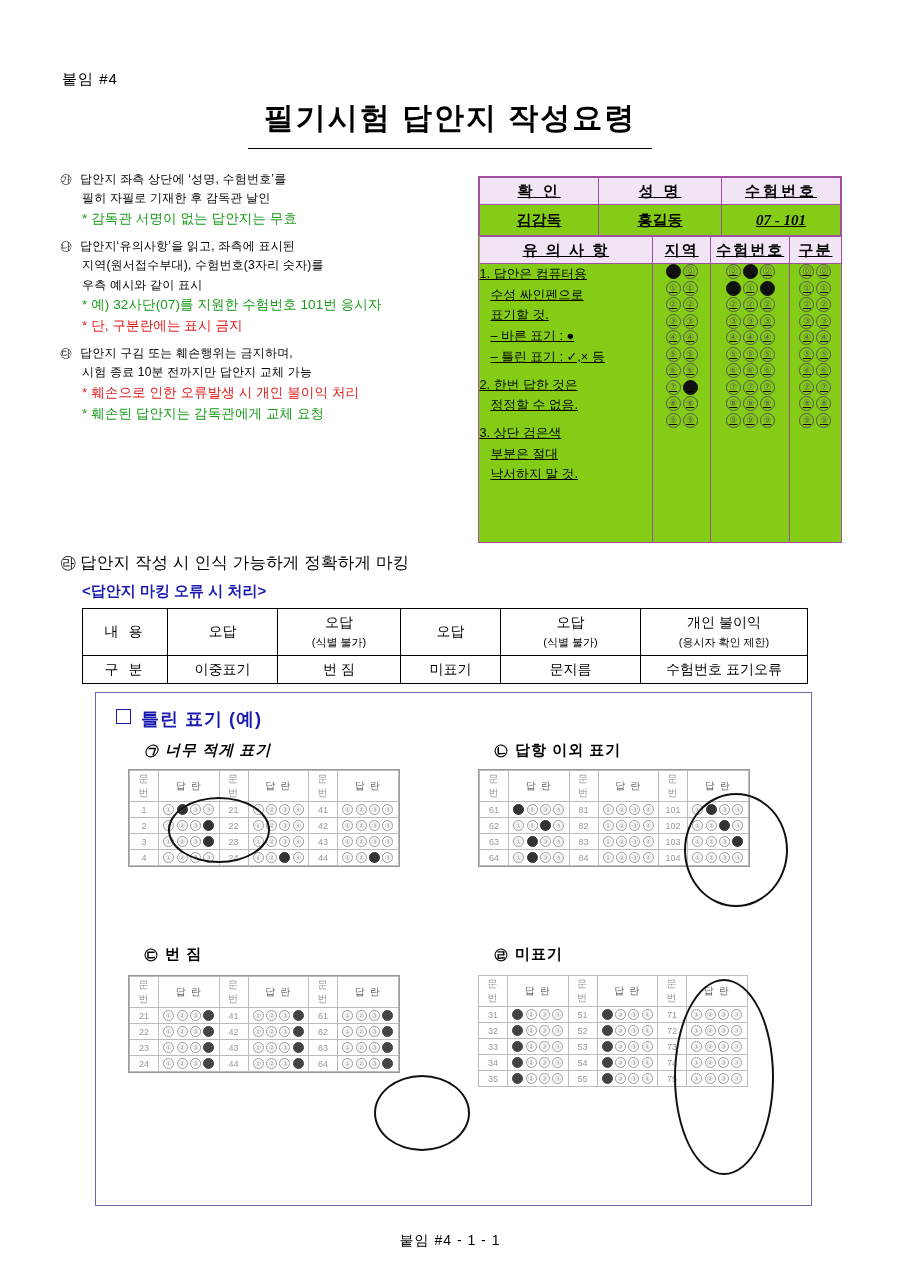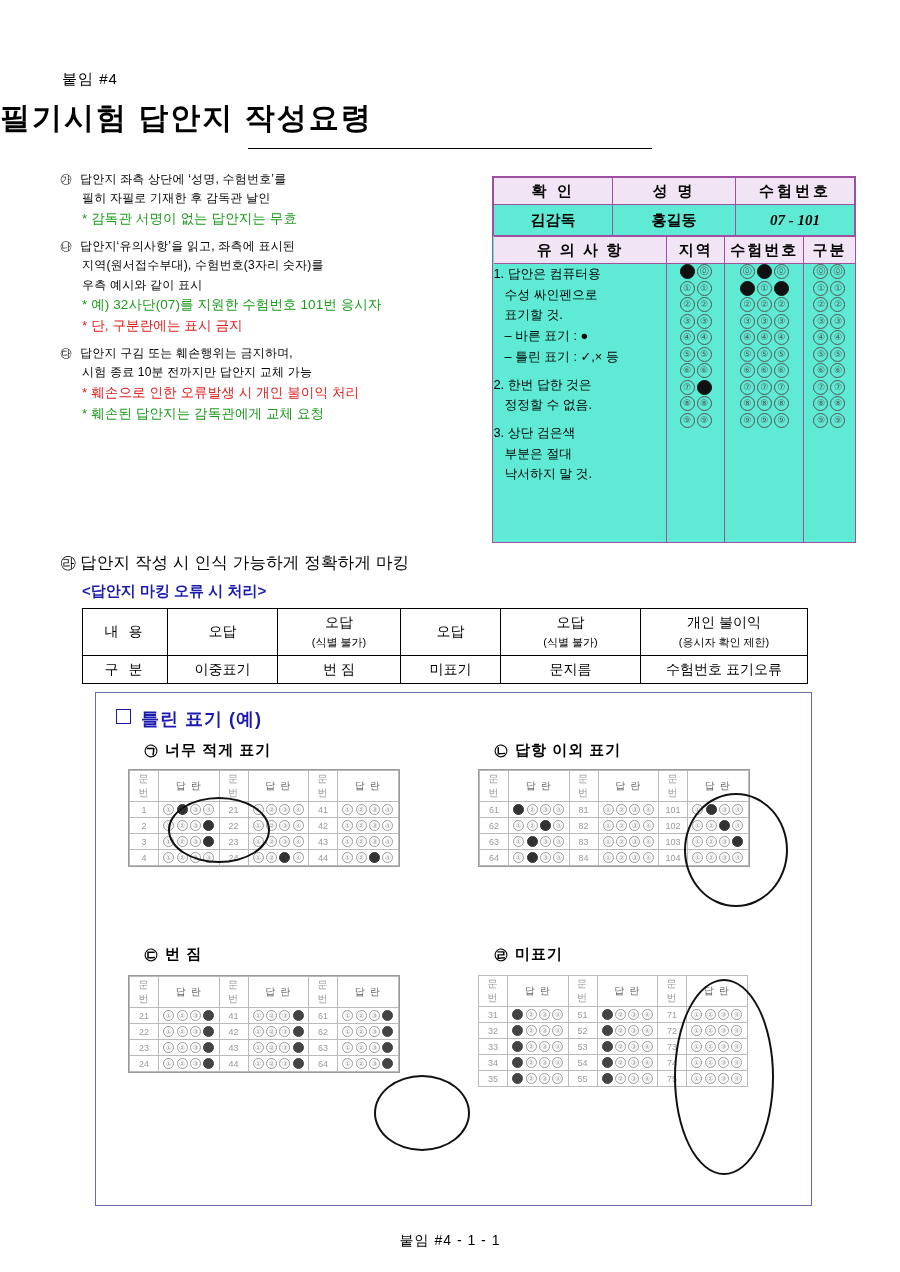--- a/index.html
+++ b/index.html
@@ -13,20 +13,21 @@
   }
   .page { position:relative; width:900px; height:1272px; }
 
   .attach-top {
     position:absolute; left:62px; top:70px;
     font-size:15px; letter-spacing:1px;
   }
 
   .title {
     position:absolute; left:0; top:98px; width:900px;
+    text-align:center;
     font-size:30px; font-weight:bold; letter-spacing:2px;
   }
   .title-rule {
     position:absolute; left:248px; top:148px; width:404px;
     border-bottom:1.5px solid #000;
   }
 
   
   .items { position:absolute; left:60px; top:170px; width:400px; }
   .item { margin-bottom:7px; }
@@ -35,24 +36,25 @@
     letter-spacing:0.2px;
   }
   .item .line.indent { padding-left:22px; }
   .note { font-size:13.5px; line-height:1.55; padding-left:22px; letter-spacing:0.1px; }
   .note.green { color:#1a9a1a; }
   .note.red { color:#e01b1b; }
   .marker { display:inline-block; width:20px; }
 
   
   .omr {
-    position:absolute; left:492px; top:176px;
+    position:absolute; left:478px; top:176px;
     width:362px; height:365px;
     border:1.5px solid #a050a0;
-    background:#5eead4;
+    background:#84cc16;
+    text-decoration:underline;
   }
   .omr table { border-collapse:collapse; width:100%; height:100%; }
   .omr td, .omr th { border:1px solid #a050a0; padding:0; }
 
   .omr-head { background:#f1e4f5; text-align:center; font-size:15px; font-weight:bold; height:26px; letter-spacing:3px;}
   .omr-val { text-align:center; font-size:15px; height:30px; font-style:italic; }
   .omr-val.hand { font-family:"Liberation Serif", serif; font-weight:bold; font-style:normal;}
   .omr-sub { background:#f1e4f5; text-align:center; font-size:15px; font-weight:bold; height:26px; letter-spacing:2px;}
 
   .notice { font-size:12.8px; line-height:1.62; padding:8px 8px 4px 10px; vertical-align:top; }
@@ -378,21 +380,21 @@
       <td>수험번호 표기오류</td>
     </tr>
   </tbody>
     </table>
 
   <div class="exbox">
     <div class="exbox-title">
       <span class="sq"></span><span>틀린 표기 (예)</span>
     </div>
 
-    <div class="ex-label" style="left:48px; top:48px;">
+    <div class="ex-label" style="left:48px; top:48px;font-style:italic;">
       <span class="cm">㉠</span><span>너무 적게 표기</span>
     </div>
     <div class="ex-label" style="left:398px; top:48px;">
       <span class="cm">㉡</span><span>답항 이외 표기</span>
     </div>
     <div class="ex-label" style="left:48px; top:252px;">
       <span class="cm">㉢</span><span>번 짐</span>
     </div>
     <div class="ex-label" style="left:398px; top:252px;">
       <span class="cm">㉣</span><span>미표기</span>

